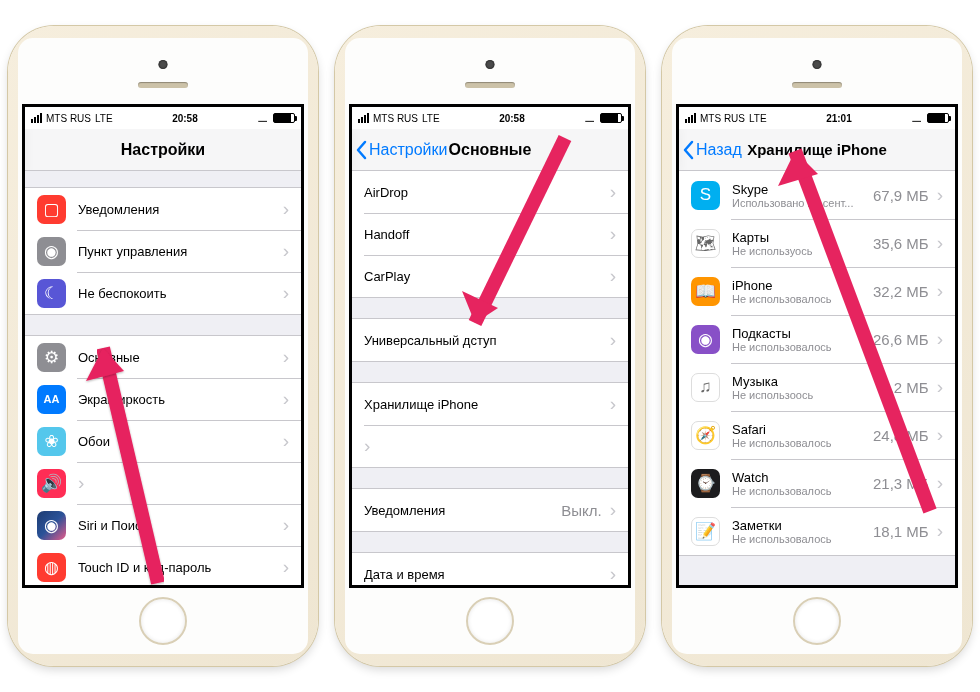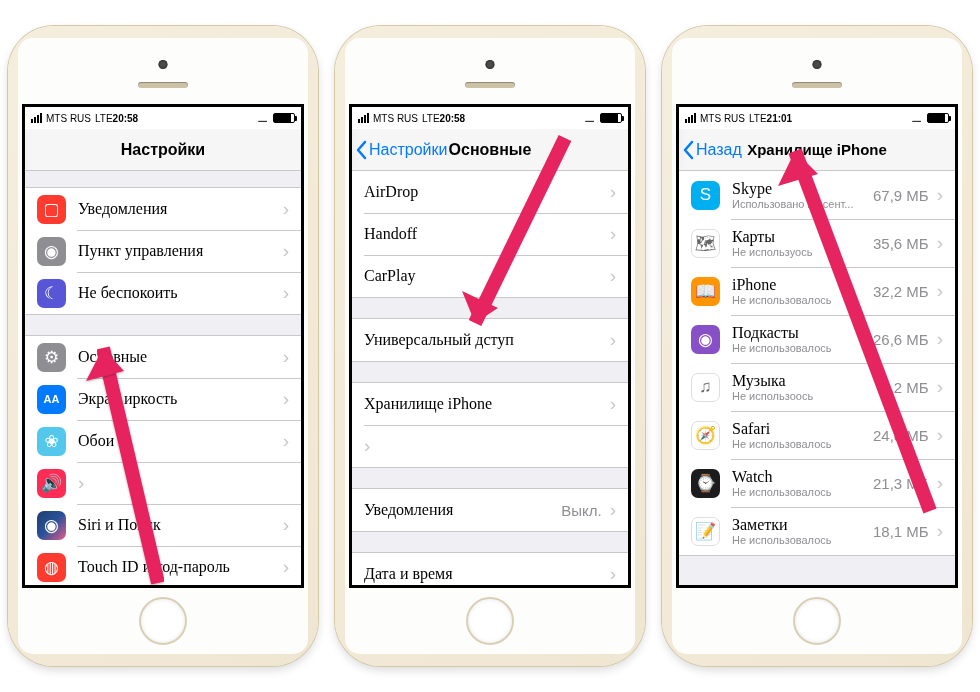--- a/index.html
+++ b/index.html
@@ -60,21 +60,21 @@
     display: flex;
     flex-direction: column;
     overflow: hidden;
   }
   .status {
     height: 22px; background: #fff;
     display:flex; align-items:center; font-size: 10px; font-weight: 500;
     padding: 0 6px; white-space:nowrap;
   }
   .status .left { display:flex; gap:4px; align-items:center; }
-  .status .center { flex:1; font-weight:600; }
+  .status .center { flex:1; text-align:center; font-weight:600; }
   .status .right { display:flex; gap:5px; align-items:center; }
   .bars { display:inline-flex; gap:1px; align-items:flex-end; }
   .bars span { width:2px; background:#000; display:block; }
   .bars span:nth-child(1){height:4px}
   .bars span:nth-child(2){height:6px}
   .bars span:nth-child(3){height:8px}
   .bars span:nth-child(4){height:10px}
   .bt { font-size:12px; color:#333; }
   .batt {
     width: 22px; height: 10px; border: 1px solid #000; border-radius: 2px;
@@ -112,21 +112,21 @@
     content:''; position:absolute; top:0; left:12px; right:0; height:1px; background:#c8c7cc;
   }
   .row.with-icon + .row.with-icon::before { left: 52px; }
   .row.storage + .row.storage::before { left: 52px; }
   .icon {
     width:29px; height:29px; border-radius:7px; margin-right:12px;
     display:flex; align-items:center; justify-content:center;
     color:#fff; flex-shrink:0; font-size:17px;
   }
   .row-main { flex:1; min-width:0; }
-  .row-label { font-size:16px; color:#000; white-space:nowrap; overflow:hidden; text-overflow:ellipsis;font-family:Liberation Serif, serif; }
+  .row-label { font-size:13px; color:#000; white-space:nowrap; overflow:hidden; text-overflow:ellipsis; }
   .row-sub { font-size:11px; color:#8e8e93; white-space:nowrap; overflow:hidden; text-overflow:ellipsis; }
   .row-right { display:flex; align-items:center; gap:8px; }
   .row-value { font-size:15px; color:#8e8e93; }
   .chev { color:#c7c7cc; font-size:19px; }
   .arrow-overlay {
     position:absolute; pointer-events:none;
   }
   .list.nomt .group:first-child { margin-top:0; }
 </style>
 </head>

